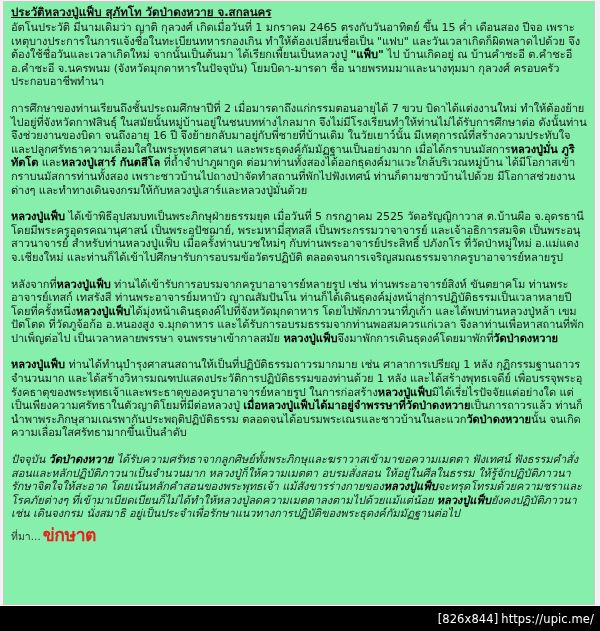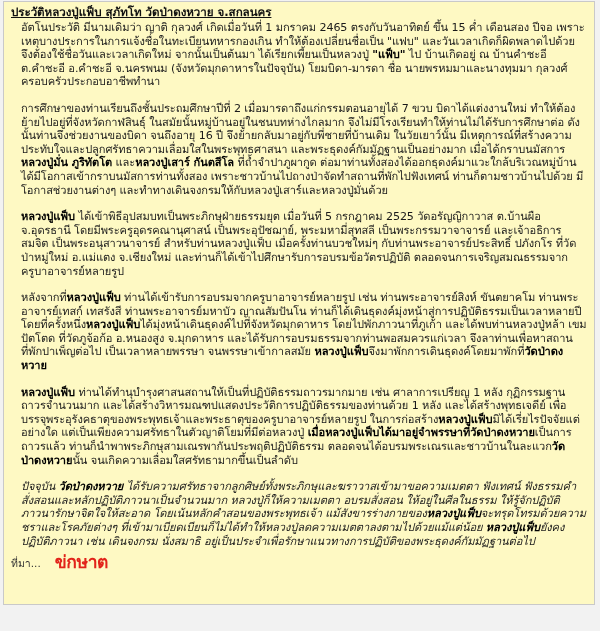--- a/index.html
+++ b/index.html
@@ -21,21 +21,21 @@
     background: #f2f2f2;
     box-sizing: border-box;
   }
 
   .article-card {
     position: absolute;
     left: 3px;
     top: 1px;
     width: 592px;
     height: 604px;
-    background: #fef9c3;
+    background: #86efac;
     border: 1px solid #c9c9c9;
     box-sizing: border-box;
     padding: 3px 7px 4px 7px;
     overflow: hidden;
   }
 
   .article-title {
     font-size: 11.6px;
     font-weight: bold;
     color: #111111;
@@ -48,41 +48,41 @@
 
   .article-body {
     font-size: 11.1px;
     color: #1a1a1a;
     line-height: 13.6px;
     text-align: left;
     letter-spacing: -0.1px;
   }
 
   .article-body p {
-    margin: 0 0 13px 10px;
+    margin: 0 0 13px 0;
   }
   .article-body p:last-of-type {
     margin-bottom: 4px;
     font-style: italic;
   }
 
   .article-body b,
   .article-body strong {
     font-weight: bold;
     color: #000000;
   }
 
   .source-line {
     font-size: 11px;
     color: #1a1a1a;
     line-height: 20px;
     margin: 1px 0 0 0;
     display: flex;
     align-items: baseline;
-    gap: 14px;
+    gap: 2px;
   }
 
   .source-label {
     font-size: 10.5px;
     color: #333333;
   }
 
   .source-brand {
     font-size: 17.5px;
     font-weight: bold;
@@ -137,14 +137,18 @@
         <p><span>ปัจจุบัน </span><b>วัดป่าดงหวาย</b><span> ได้รับความศรัทธาจากลูกศิษย์ทั้งพระภิกษุและฆราวาสเข้ามาขอความเมตตา ฟังเทศน์ ฟังธรรมคำสั่งสอนและหลักปฏิบัติภาวนาเป็นจำนวนมาก หลวงปู่ก็ให้ความเมตตา อบรมสั่งสอน ให้อยู่ในศีลในธรรม ให้รู้จักปฏิบัติภาวนารักษาจิตใจให้สะอาด โดยเน้นหลักคำสอนของพระพุทธเจ้า แม้สังขารร่างกายของ</span><b>หลวงปู่แฟ็บ</b><span>จะทรุดโทรมด้วยความชราและโรคภัยต่างๆ ที่เข้ามาเบียดเบียนก็ไม่ได้ทำให้หลวงปู่ลดความเมตตาลงตามไปด้วยแม้แต่น้อย </span><b>หลวงปู่แฟ็บ</b><span>ยังคงปฏิบัติภาวนา เช่น เดินจงกรม นั่งสมาธิ อยู่เป็นประจำเพื่อรักษาแนวทางการปฏิบัติของพระธุดงค์กัมมัฏฐานต่อไป</span></p>
       </div>
 
     <div class="source-line">
       <span class="source-label">ที่มา...</span>
       <span class="source-brand">ข่กษาต</span>
     </div>
 
   </div>
 
+  <div class="footer-bar">
+    <span class="footer-text footer-dim">[826x844]</span>
+    <span class="footer-text">https://upic.me/</span>
+  </div>
 
 </div>
 
 </body></html>

